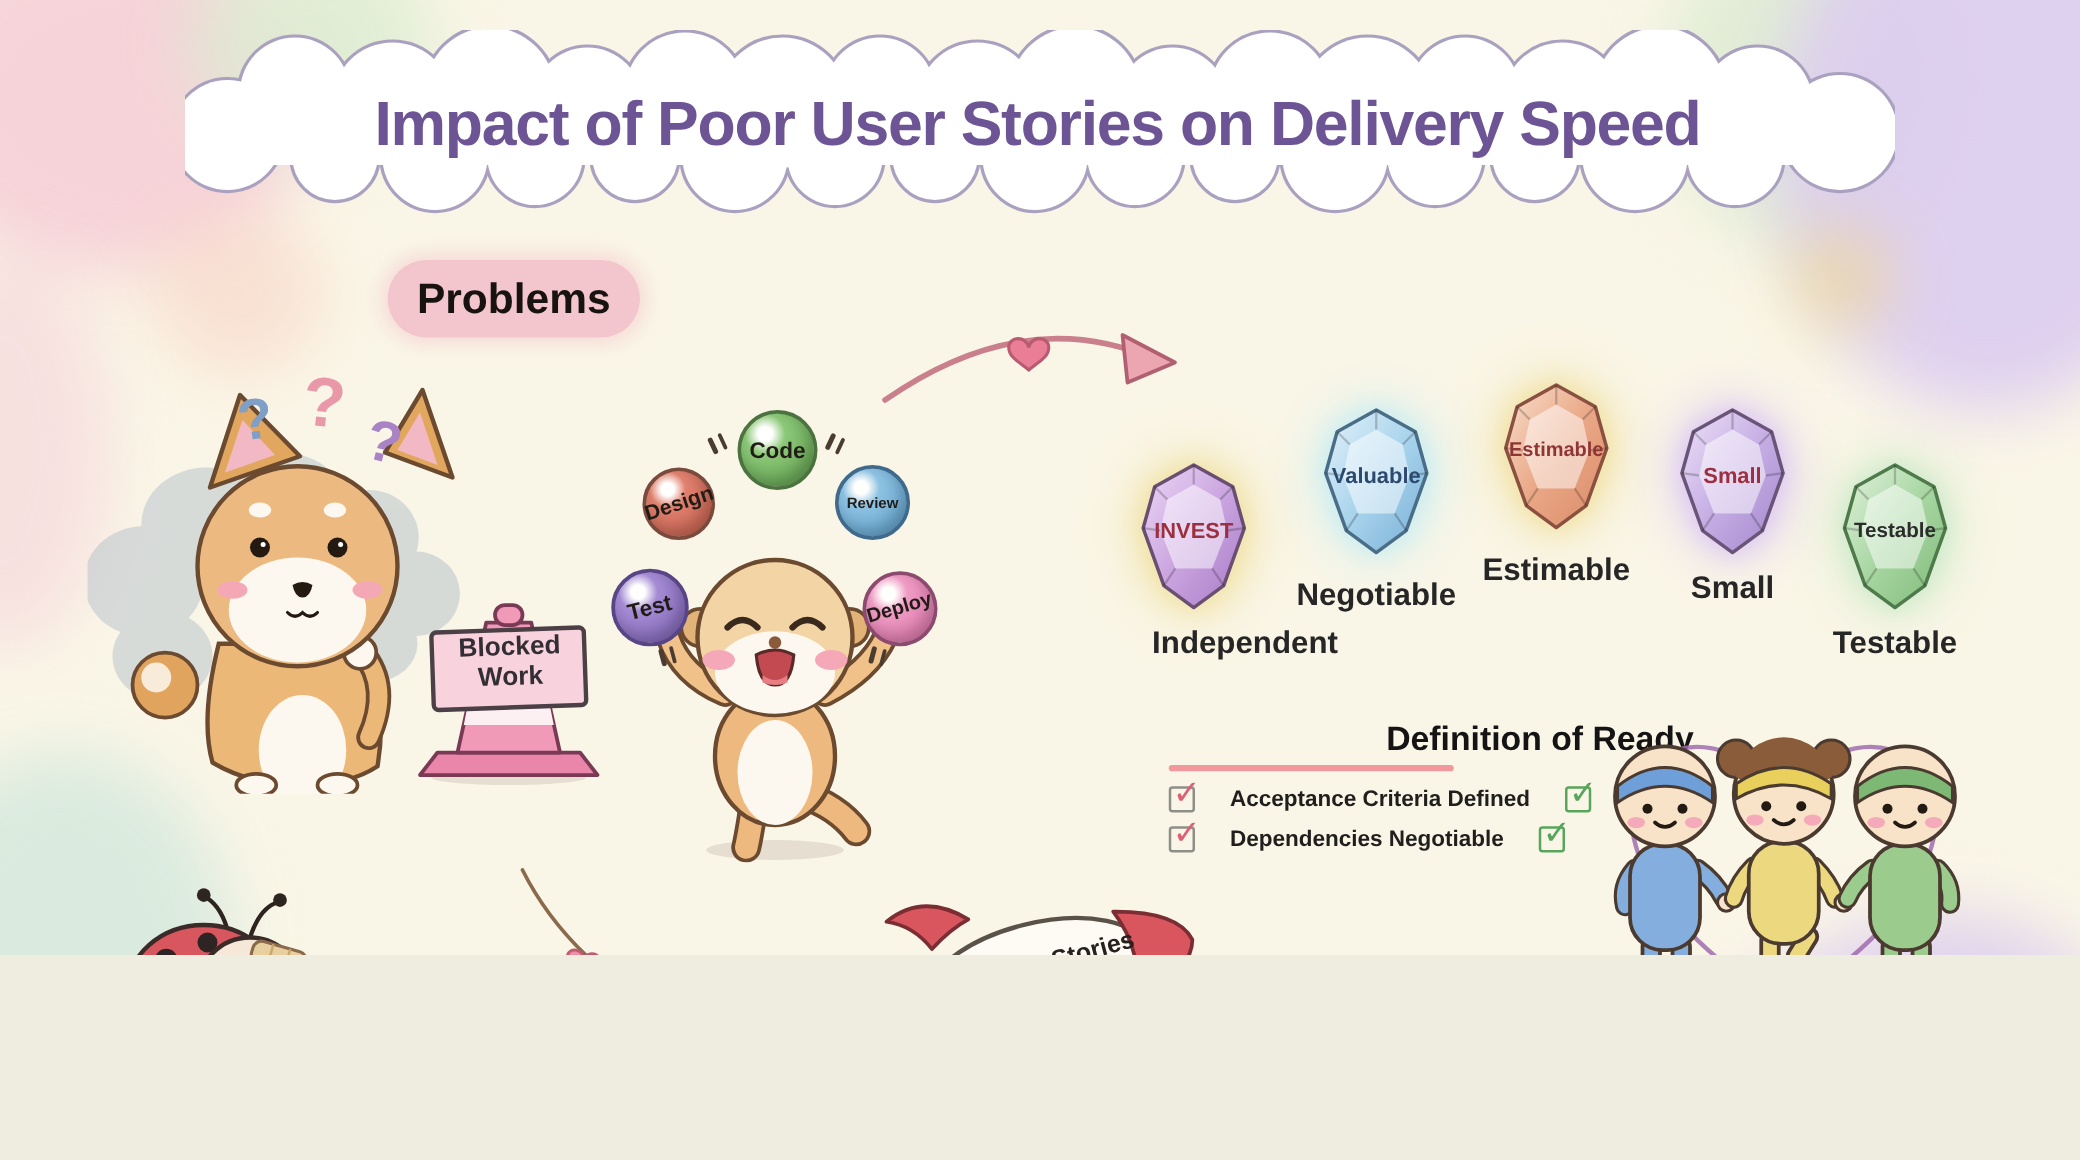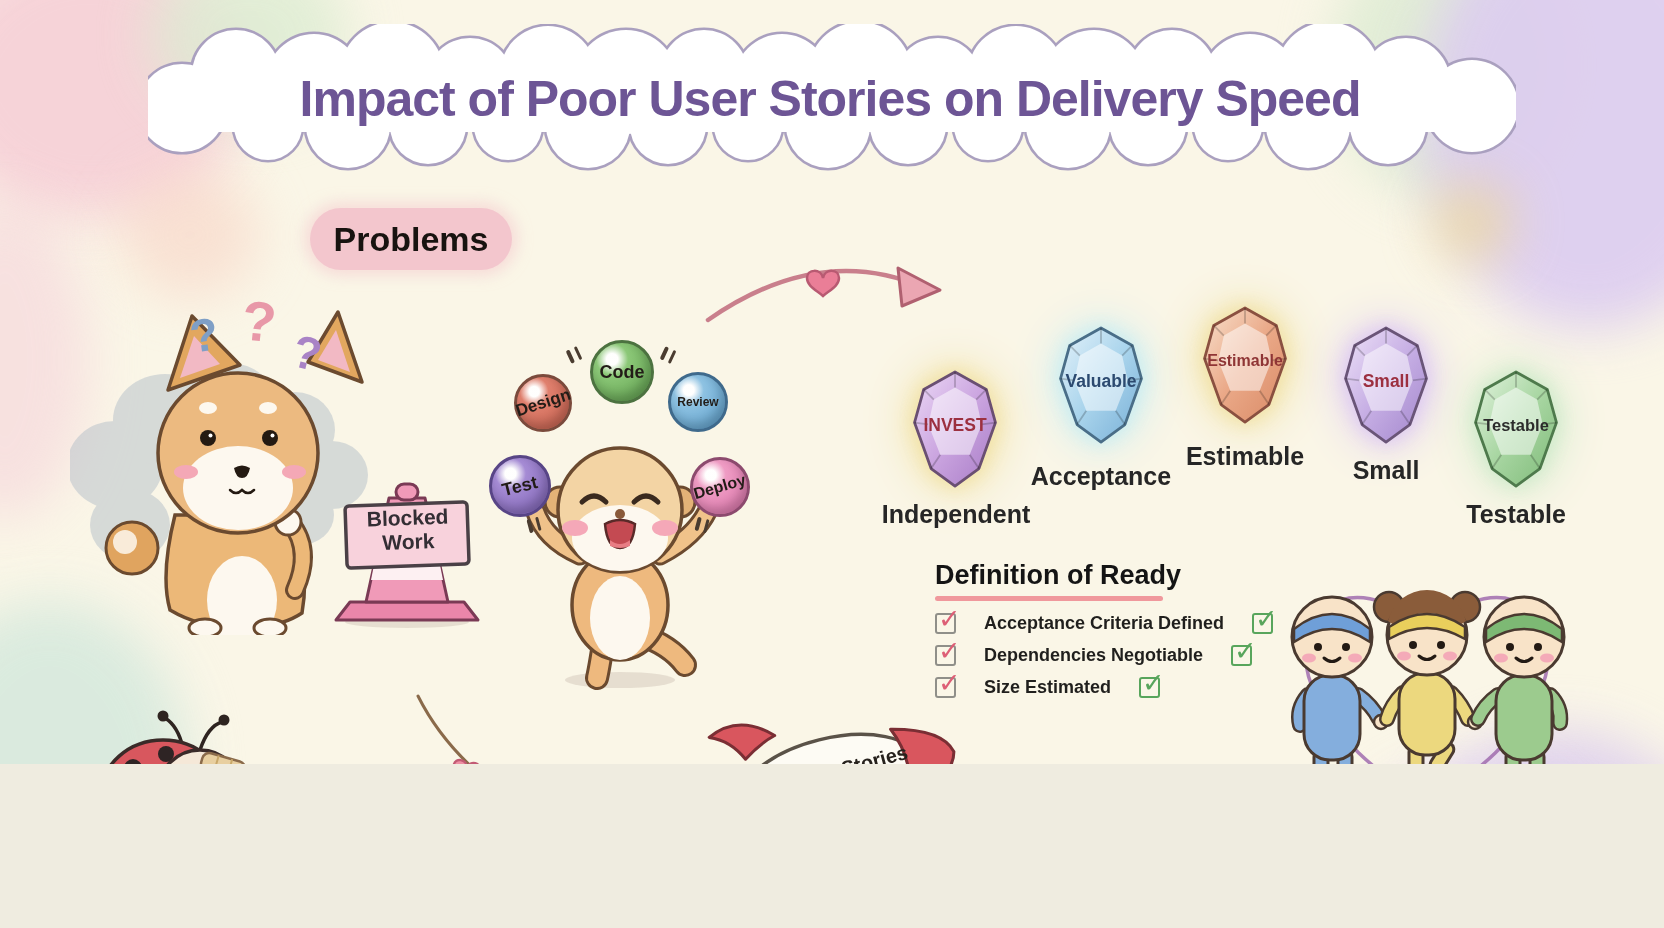--- a/index.html
+++ b/index.html
@@ -46,21 +46,21 @@
   .gem svg{width:92px;height:122px;display:block;}
   .glow-yellow{filter:drop-shadow(0 0 10px #f0e0a0) drop-shadow(0 0 22px #f0df9e);}
   .glow-cyan{filter:drop-shadow(0 0 10px #c6ecf2) drop-shadow(0 0 22px #c6ecf2);}
   .glow-purple{filter:drop-shadow(0 0 10px #dbc6f2) drop-shadow(0 0 22px #dbc6f2);}
   .glow-green{filter:drop-shadow(0 0 10px #cbe9c8) drop-shadow(0 0 22px #cbe9c8);}
   .gem-text{position:absolute;left:50%;top:47%;transform:translate(-50%,-50%);
     font-weight:800;font-size:17.5px;white-space:nowrap;}
   .gem-label{position:absolute;transform:translateX(-50%);font-size:25px;font-weight:700;color:#262626;white-space:nowrap;}
 
   
-  .dor{position:absolute;left:935px;top:560px;width:420px;}
+  .dor{position:absolute;left:935px;top:576px;width:420px;text-align:right;}
   .dor-heading{font-size:27px;font-weight:800;color:#141414;}
   .dor-underline{width:228px;height:5px;background:#f0989c;border-radius:3px;margin-top:5px;}
   .dor-list{margin-top:12px;display:flex;flex-direction:column;gap:11px;}
   .dor-row{display:flex;align-items:center;gap:28px;font-size:18px;font-weight:700;color:#201f1d;}
   .cb{position:relative;width:21px;height:21px;border-radius:3px;flex:none;}
   .cb.pink{border:2.5px solid #8f8f89;}
   .cb.green{border:2.5px solid #58a55c;}
   .cb::after{position:absolute;top:-12px;left:1px;font-size:27px;font-weight:800;content:"\2713";}
   .cb.pink::after{color:#dd5f76;}
   .cb.green::after{color:#58a55c;}
@@ -258,21 +258,21 @@
       <path d="M85,84 q15,-8 30,0 q-2,24 -15,24 q-13,0 -15,-24 z" fill="#c44a52" stroke="#5a2a28" stroke-width="2.5"></path>
       <path d="M90,100 q10,8 20,0 l0,6 q-10,4 -20,0 z" fill="#e87d84"></path>
       <ellipse cx="55" cy="88" rx="13" ry="8" fill="#f5a8b8"></ellipse>
       <ellipse cx="145" cy="88" rx="13" ry="8" fill="#f5a8b8"></ellipse>
     </svg>
   </figure>
 
   <div class="ball" style="left:514px;top:374px;width:58px;height:58px;--c1:#e0806e;--c2:#c4604e;--bd:#7a4a3c">
     <span style="transform:rotate(-18deg)">Design</span>
   </div>
-  <div class="ball" style="left:590px;top:340px;width:64px;height:64px;--c1:#8cc878;--c2:#5f9e4e;--bd:#4c7240">
+  <div class="ball" style="left:590px;top:328px;width:64px;height:64px;--c1:#8cc878;--c2:#5f9e4e;--bd:#4c7240">
     <span style="font-size:18px">Code</span>
   </div>
   <div class="ball" style="left:668px;top:372px;width:60px;height:60px;--c1:#8ec2e2;--c2:#5d9ec9;--bd:#3f6a8c">
     <span style="font-size:12px">Review</span>
   </div>
   <div class="ball" style="left:489px;top:455px;width:62px;height:62px;--c1:#a58bd4;--c2:#7e63b4;--bd:#584586">
     <span style="font-size:18px;transform:rotate(-14deg)">Test</span>
   </div>
   <div class="ball" style="left:690px;top:457px;width:60px;height:60px;--c1:#ef9cc4;--c2:#d873a8;--bd:#8c4a6e">
     <span style="font-size:16px;transform:rotate(-16deg)">Deploy</span>
@@ -362,43 +362,38 @@
             <stop offset=".5" stop-color="#a8d6a2"></stop>
             <stop offset="1" stop-color="#7eba78"></stop>
           </linearGradient>
         </defs>
       <polygon points="50,3 84,22 94,58 76,108 50,127 24,108 6,58 16,22" fill="url(#gg5)" stroke="#4e7a4c" stroke-width="3" stroke-linejoin="round"></polygon>
       <polygon points="50,20 73,33 79,60 66,93 34,93 21,60 27,33" fill="#ffffff" opacity=".5"></polygon>
       <path d="M50,3 L50,20 M84,22 L73,33 M94,58 L79,60 M76,108 L66,93 M24,108 L34,93 M6,58 L21,60 M16,22 L27,33" stroke="#00000033" stroke-width="2"></path>
     </svg>
     <span class="gem-text" style="color:#2c2c2c;font-size:16.5px">Testable</span>
   </figure>
-  <div class="gem-label" style="left:956px;top:500px">Independent</div>
-  <div class="gem-label" style="left:1101px;top:462px">Acceptance</div>
+  <div class="gem-label" style="left:996px;top:500px">Independent</div>
+  <div class="gem-label" style="left:1101px;top:462px">Negotiable</div>
   <div class="gem-label" style="left:1245px;top:442px">Estimable</div>
   <div class="gem-label" style="left:1386px;top:456px">Small</div>
   <div class="gem-label" style="left:1516px;top:500px">Testable</div>
 
   <section class="dor">
     <div class="dor-heading">Definition of Ready</div>
     <div class="dor-underline"></div>
     <div class="dor-list">
       <div class="dor-row">
         <span class="cb pink"></span>
         <span>Acceptance Criteria Defined</span>
         <span class="cb green"></span>
       </div>
       <div class="dor-row">
         <span class="cb pink"></span>
         <span>Dependencies Negotiable</span>
-        <span class="cb green"></span>
-      </div>
-      <div class="dor-row">
-        <span class="cb pink"></span>
-        <span>Size Estimated</span>
         <span class="cb green"></span>
       </div>
     </div>
   </section>
 
   <figure style="position:absolute;left:88px;top:700px;width:165px;height:160px">
     <svg viewBox="0 0 165 160" style="width:100%;height:100%">
       <ellipse cx="85" cy="152" rx="55" ry="6" fill="#cfc8bc" opacity=".5"></ellipse>
       <path d="M95,48 q-5,-22 -18,-30" fill="none" stroke="#2e2420" stroke-width="3.5"></path>
       <path d="M112,50 q8,-24 22,-28" fill="none" stroke="#2e2420" stroke-width="3.5"></path>

